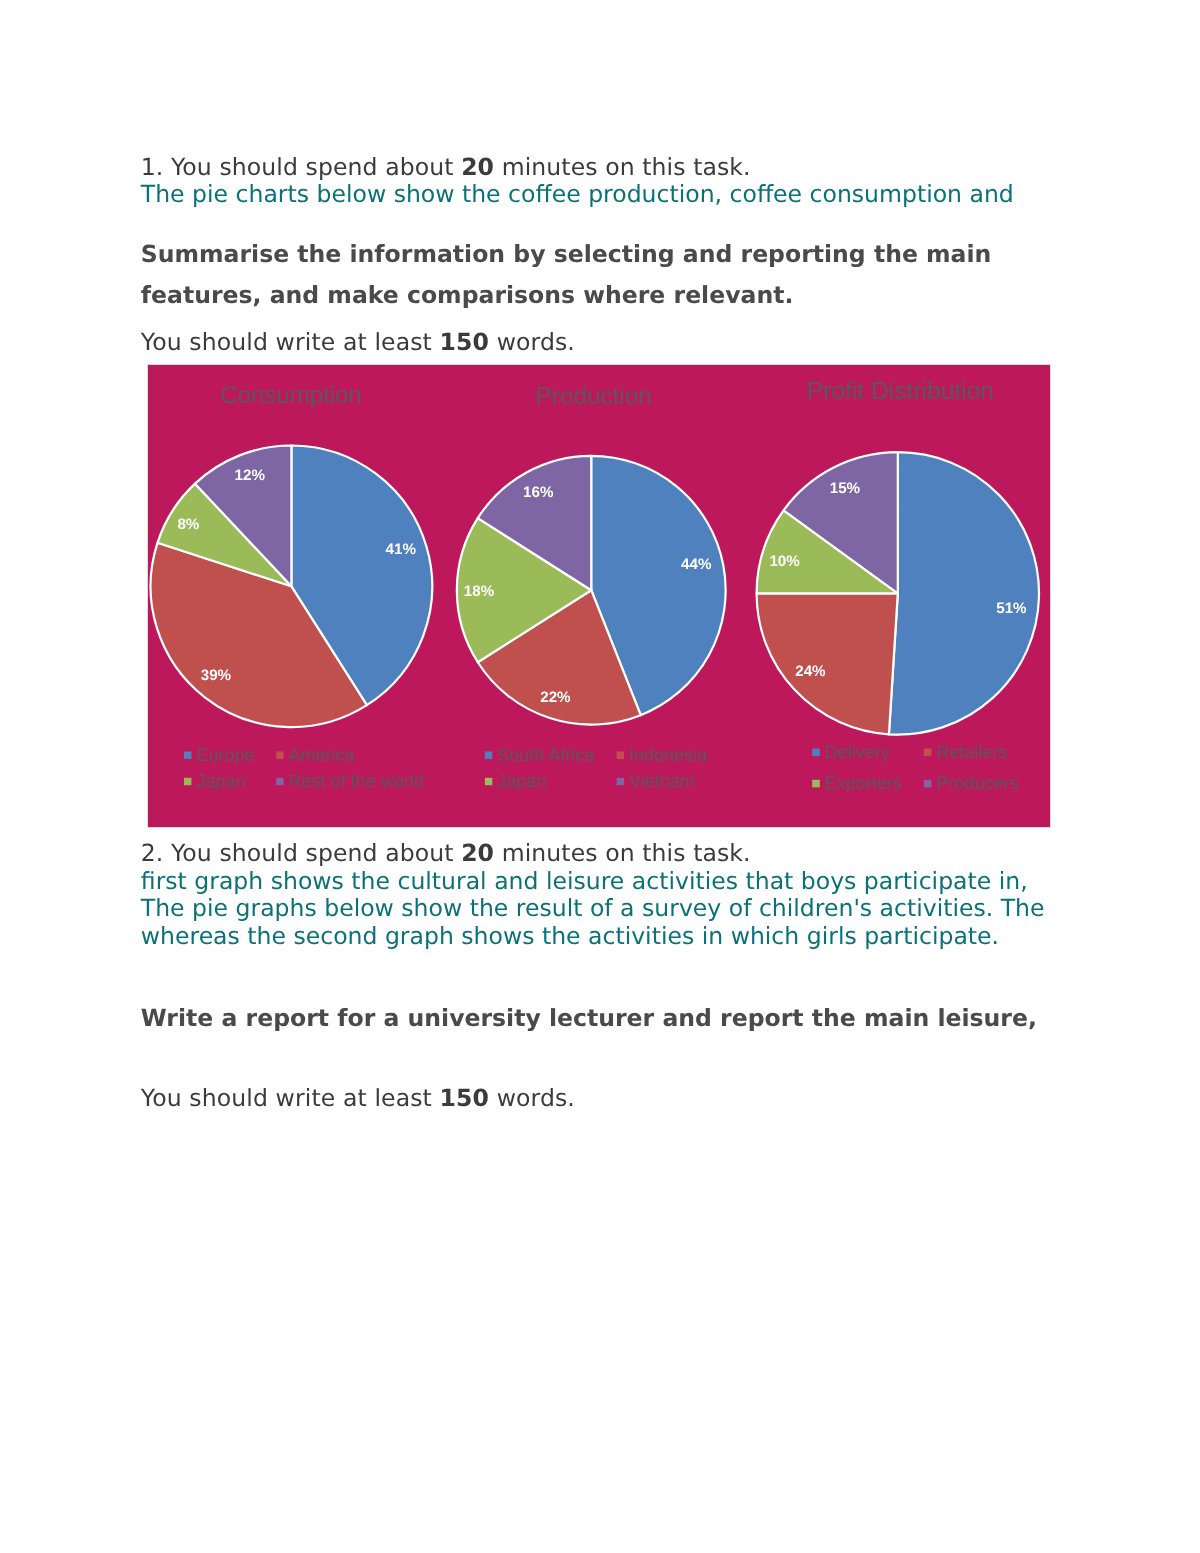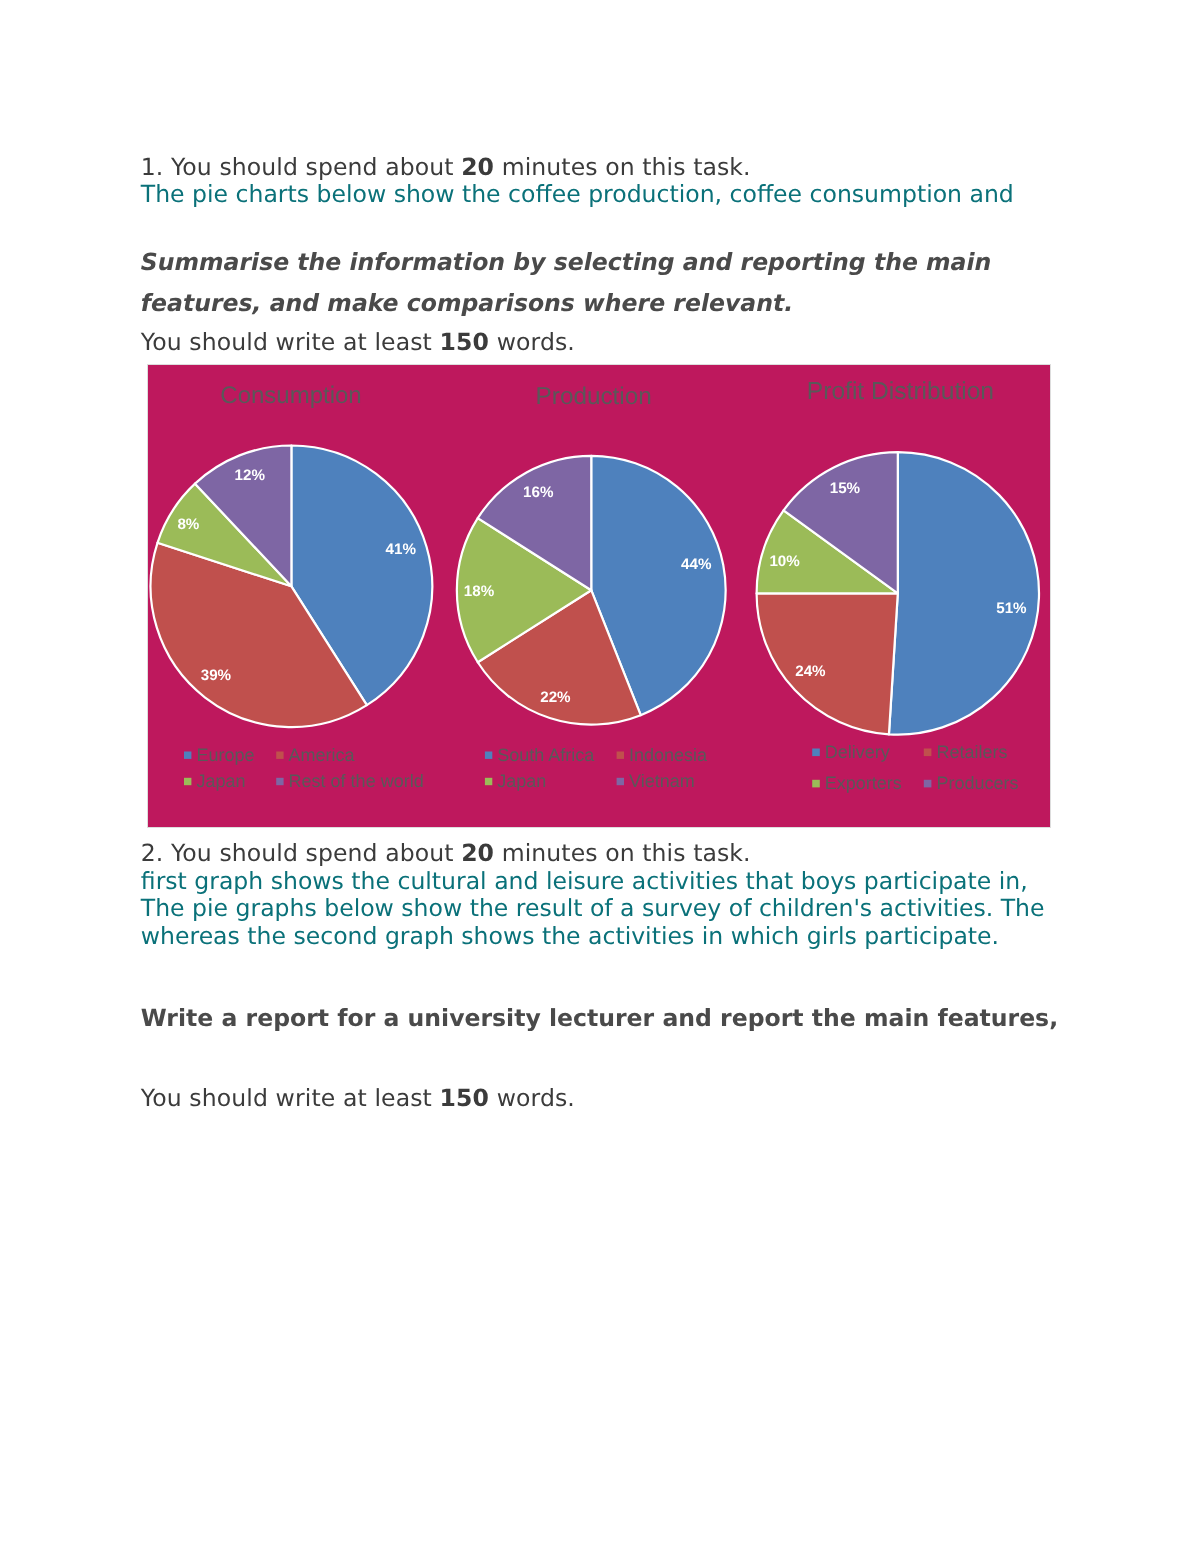--- a/index.html
+++ b/index.html
@@ -31,21 +31,21 @@
 </style>
 </head>
 <body>
 
 <div class="page">
 
   <div class="task" style="top:153.8px;">
     <div class="ln plain intro"><span>1. You should spend about </span><b>20</b><span> minutes on this task.</span></div>
     <div class="ln teal">The pie charts below show the coffee production, coffee consumption and</div>
   </div>
-  <div class="task" style="top:242px;font-style:italic;">
+  <div class="task" style="top:234px;">
     <div class="ln bold">Summarise the information by selecting and reporting the main</div>
     <div class="ln bold">features, and make comparisons where relevant.</div>
   </div>
   <div class="task" style="top:329.4px;">
     <div class="ln plain wordcount"><span>You should write at least </span><b>150</b><span> words.</span></div>
   </div>
 
   <div class="chart-panel">
     <svg id="chart-svg" width="1200" height="1553" viewBox="0 0 1200 1553">
         <g>
@@ -114,19 +114,19 @@
       </svg>
   </div>
 
   <div class="task" style="top:840px;">
     <div class="ln plain intro"><span>2. You should spend about </span><b>20</b><span> minutes on this task.</span></div>
     <div class="ln teal">first graph shows the cultural and leisure activities that boys participate in,</div>
     <div class="ln teal">The pie graphs below show the result of a survey of children's activities. The</div>
     <div class="ln teal">whereas the second graph shows the activities in which girls participate.</div>
   </div>
   <div class="task" style="top:998.3px;">
-    <div class="ln bold">Write a report for a university lecturer and report the main features,</div>
+    <div class="ln bold">Write a report for a university lecturer and report the main leisure,</div>
   </div>
   <div class="task" style="top:1085px;">
     <div class="ln plain wordcount"><span>You should write at least </span><b>150</b><span> words.</span></div>
   </div>
 
 </div>
 
 </body></html>

